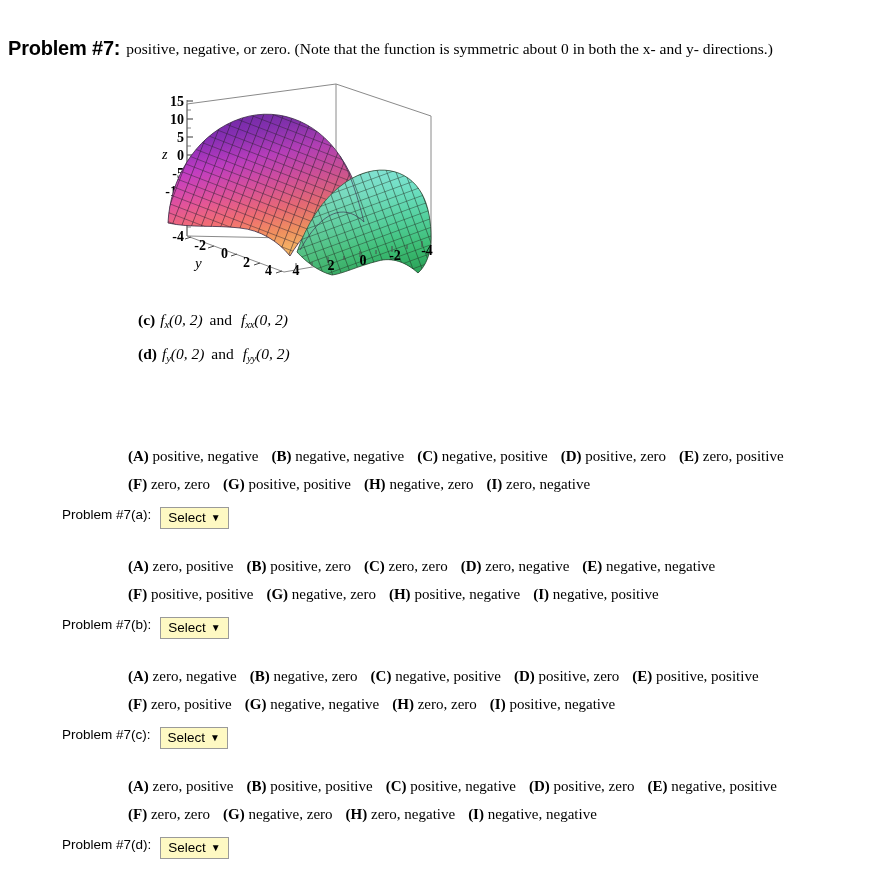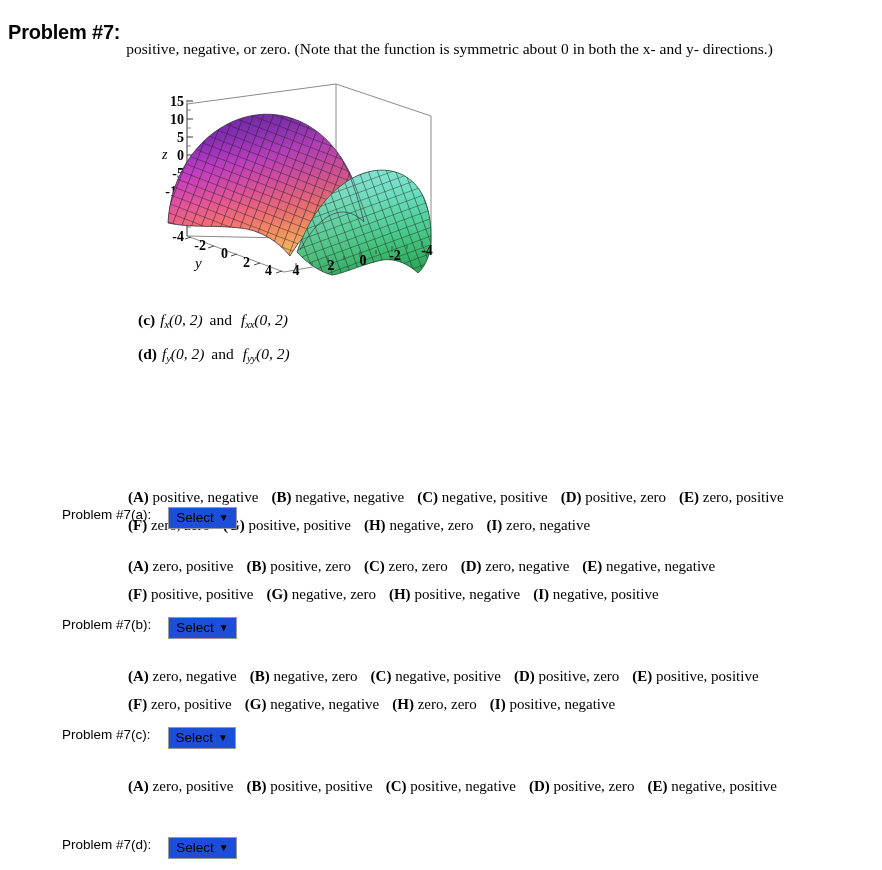--- a/index.html
+++ b/index.html
@@ -17,21 +17,21 @@
     overflow: hidden;
   }
 
   
   .header {
     position: absolute;
     left: 0;
     top: 4px;
     width: 882px;
     display: flex;
-    align-items: center;
+    align-items: flex-end;
   }
   .problem-label {
     font-family: "Liberation Sans", sans-serif;
     font-weight: bold;
     font-size: 20px;
     line-height: 22px;
     white-space: nowrap;
     padding-left: 8px;
     padding-right: 6px;
     letter-spacing: -0.2px;
@@ -103,30 +103,29 @@
     font-family: "Liberation Sans", sans-serif;
     font-size: 13.5px;
     color: #000;
     padding-right: 9px;
     white-space: nowrap;
   }
   .select-box {
     font-family: "Liberation Sans", sans-serif;
     font-size: 13.5px;
     color: #000;
-    background: #1d4ed8;
+    background: #fef9c3;
     border: 1px solid #9a9a9a;
     padding: 2px 7px 3px 7px;
     white-space: nowrap;
     line-height: 15px;
     cursor: pointer;
     display: inline-flex;
     align-items: center;
     gap: 5px;
-    margin-left: 8px;
   }
   .select-caret { font-size: 10px; line-height: 10px; }
 </style>
 </head>
 <body>
 
 <div class="header">
   <div class="problem-label">Problem #7:</div>
   <div class="problem-statement">
     <span class="l2">positive, negative, or zero. (Note that the function is symmetric about 0 in both the x- and y- directions.)</span>
@@ -317,21 +316,21 @@
 
   <div class="part-row">
     <span class="part-tag">(c)</span><span class="fexpr"><span>f</span><sub>x</sub><span>(0, 2)</span></span><span class="andword">and</span><span class="fexpr"><span>f</span><sub>xx</sub><span>(0, 2)</span></span>
   </div>
 
   <div class="part-row">
     <span class="part-tag">(d)</span><span class="fexpr"><span>f</span><sub>y</sub><span>(0, 2)</span></span><span class="andword">and</span><span class="fexpr"><span>f</span><sub>yy</sub><span>(0, 2)</span></span>
   </div>
 </div>
 
-<div class="opt-block" style="top:442px;margin-top:41px;">
+<div class="opt-block" style="top:442px;">
   <div class="opt-line">
     <span class="opt"><span class="opt-letter">(A)</span> <span>positive, negative</span></span><span class="opt"><span class="opt-letter">(B)</span> <span>negative, negative</span></span><span class="opt"><span class="opt-letter">(C)</span> <span>negative, positive</span></span><span class="opt"><span class="opt-letter">(D)</span> <span>positive, zero</span></span><span class="opt"><span class="opt-letter">(E)</span> <span>zero, positive</span></span>
   </div>
   <div class="opt-line">
     <span class="opt"><span class="opt-letter">(F)</span> <span>zero, zero</span></span><span class="opt"><span class="opt-letter">(G)</span> <span>positive, positive</span></span><span class="opt"><span class="opt-letter">(H)</span> <span>negative, zero</span></span><span class="opt"><span class="opt-letter">(I)</span> <span>zero, negative</span></span>
   </div>
 </div>
 
 <div class="select-row" style="top:507px;">
   <span class="select-row-label">Problem #7(a):</span>
@@ -372,20 +371,23 @@
   <span class="select-box">
     <span>Select</span>
     <span class="select-caret">▼</span>
   </span>
 </div>
 
 <div class="opt-block" style="top:772px;">
   <div class="opt-line">
     <span class="opt"><span class="opt-letter">(A)</span> <span>zero, positive</span></span><span class="opt"><span class="opt-letter">(B)</span> <span>positive, positive</span></span><span class="opt"><span class="opt-letter">(C)</span> <span>positive, negative</span></span><span class="opt"><span class="opt-letter">(D)</span> <span>positive, zero</span></span><span class="opt"><span class="opt-letter">(E)</span> <span>negative, positive</span></span>
   </div>
+  <div class="opt-line">
+    <span class="opt"><span class="opt-letter">(F)</span> <span>zero, zero</span></span><span class="opt"><span class="opt-letter">(G)</span> <span>negative, zero</span></span><span class="opt"><span class="opt-letter">(H)</span> <span>zero, negative</span></span><span class="opt"><span class="opt-letter">(I)</span> <span>negative, negative</span></span>
+  </div>
 </div>
 
 <div class="select-row" style="top:837px;">
   <span class="select-row-label">Problem #7(d):</span>
   <span class="select-box">
     <span>Select</span>
     <span class="select-caret">▼</span>
   </span>
 </div>
 

